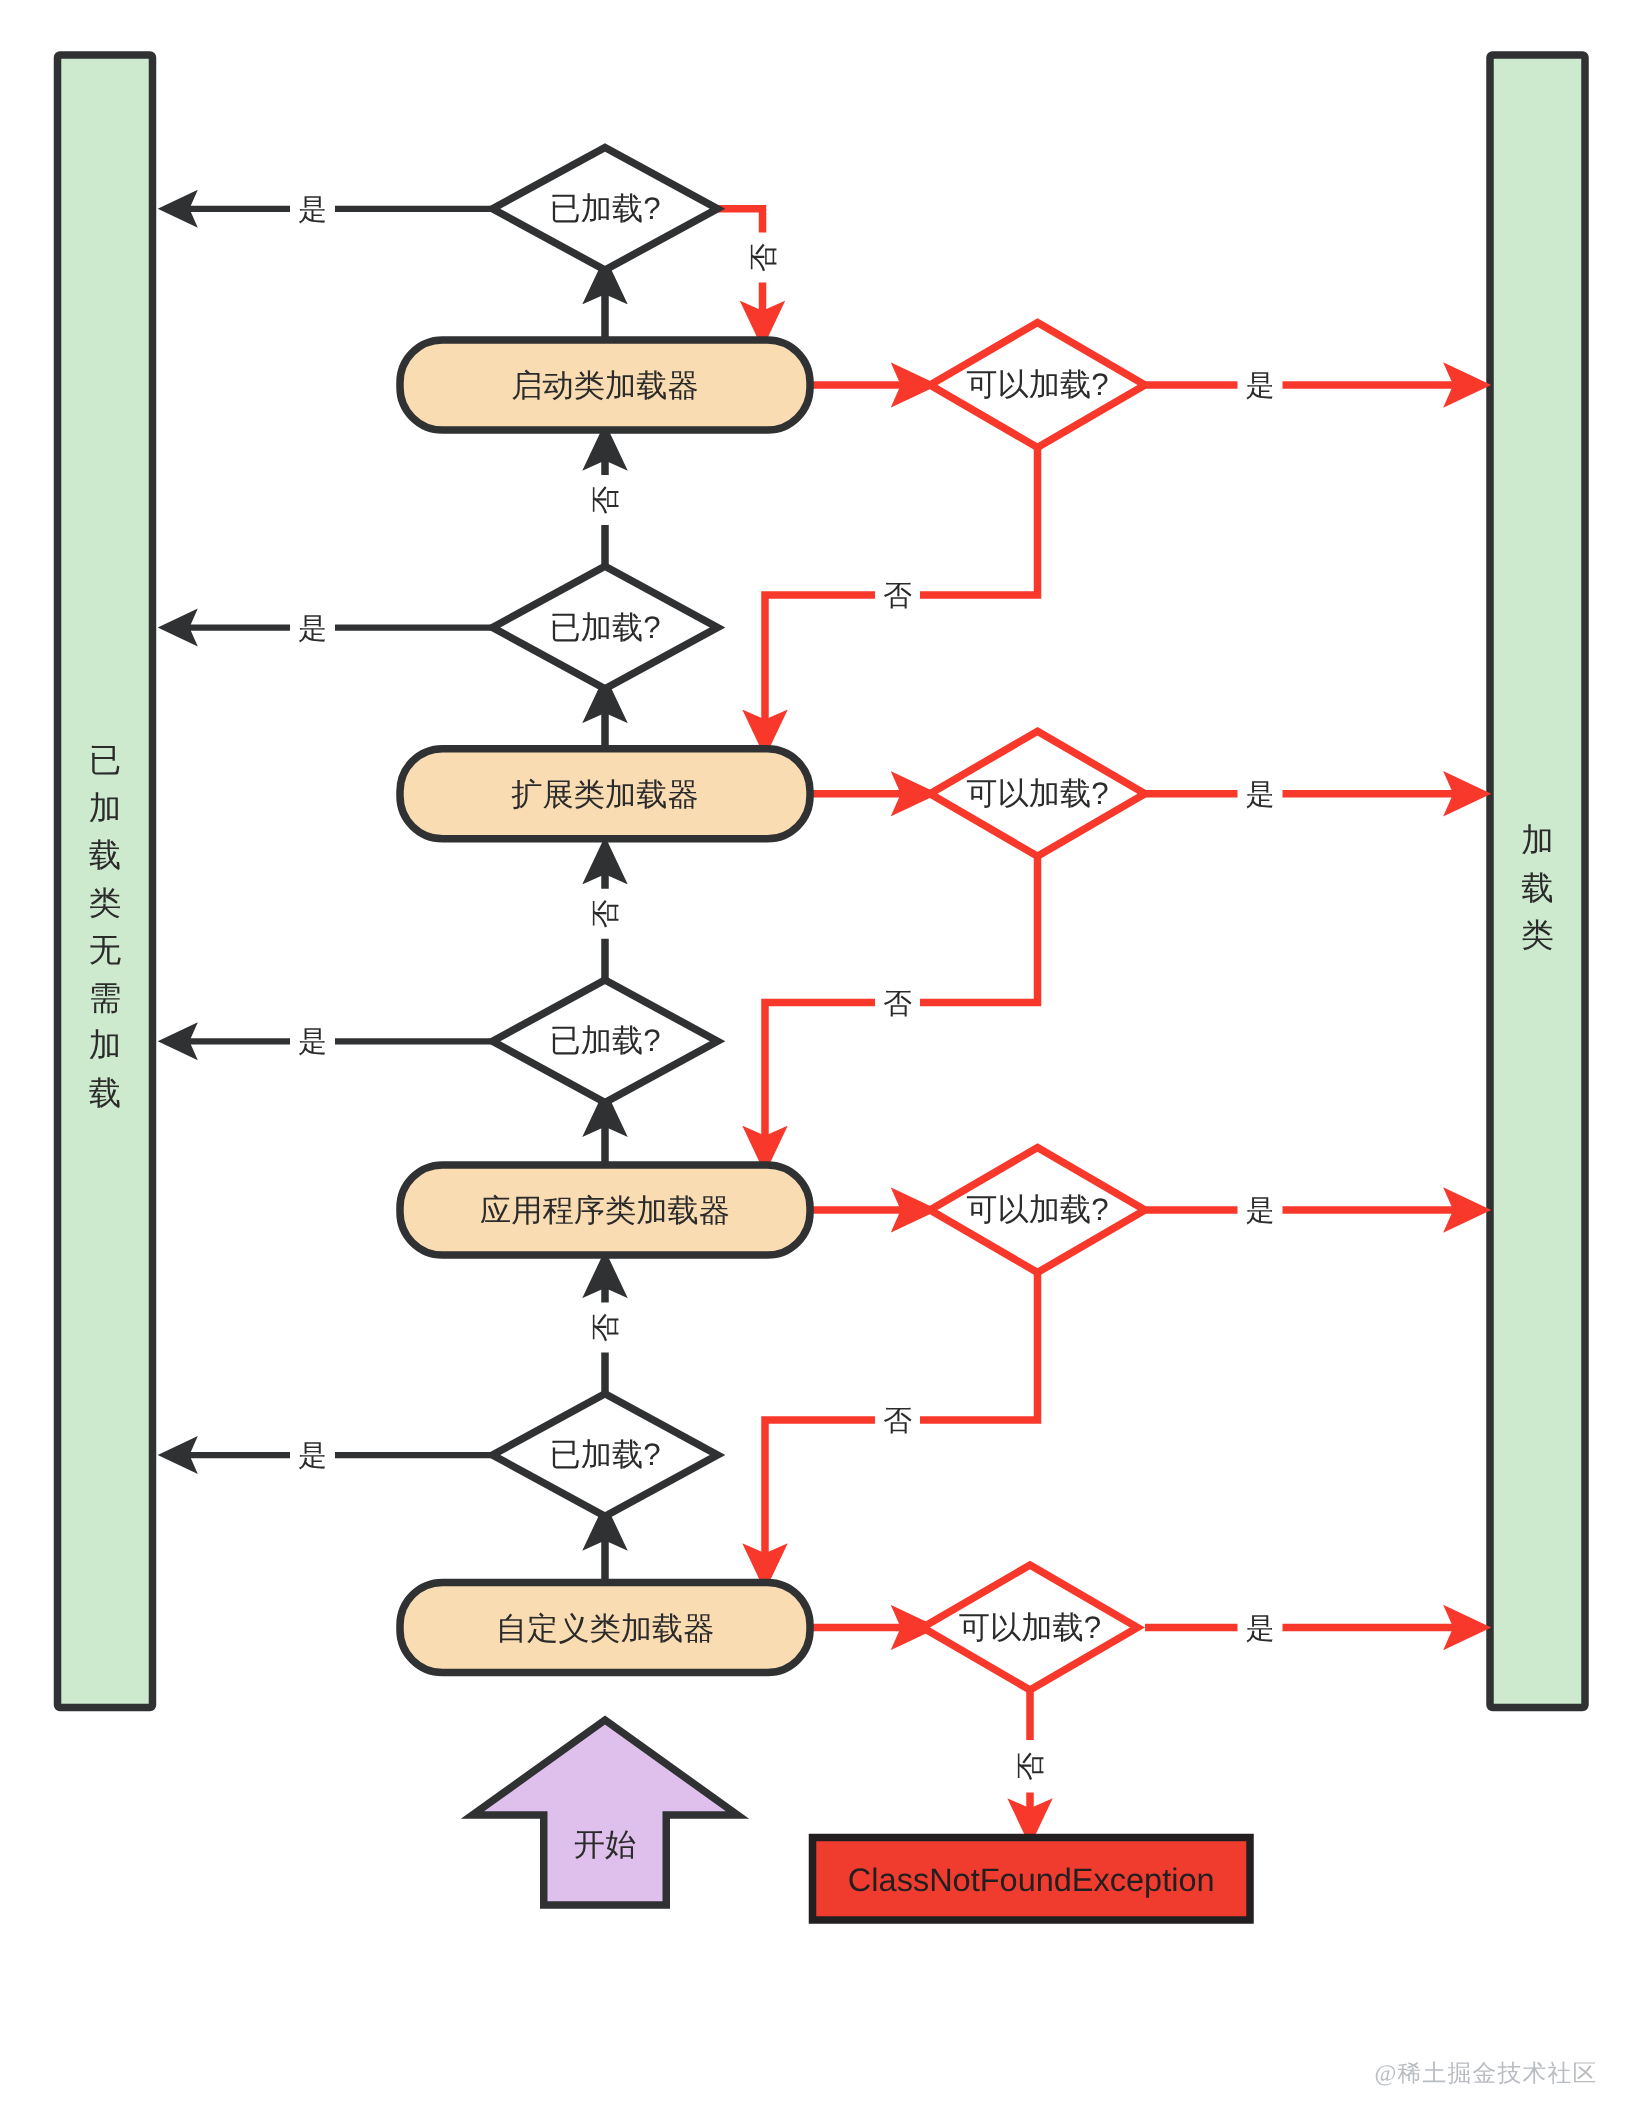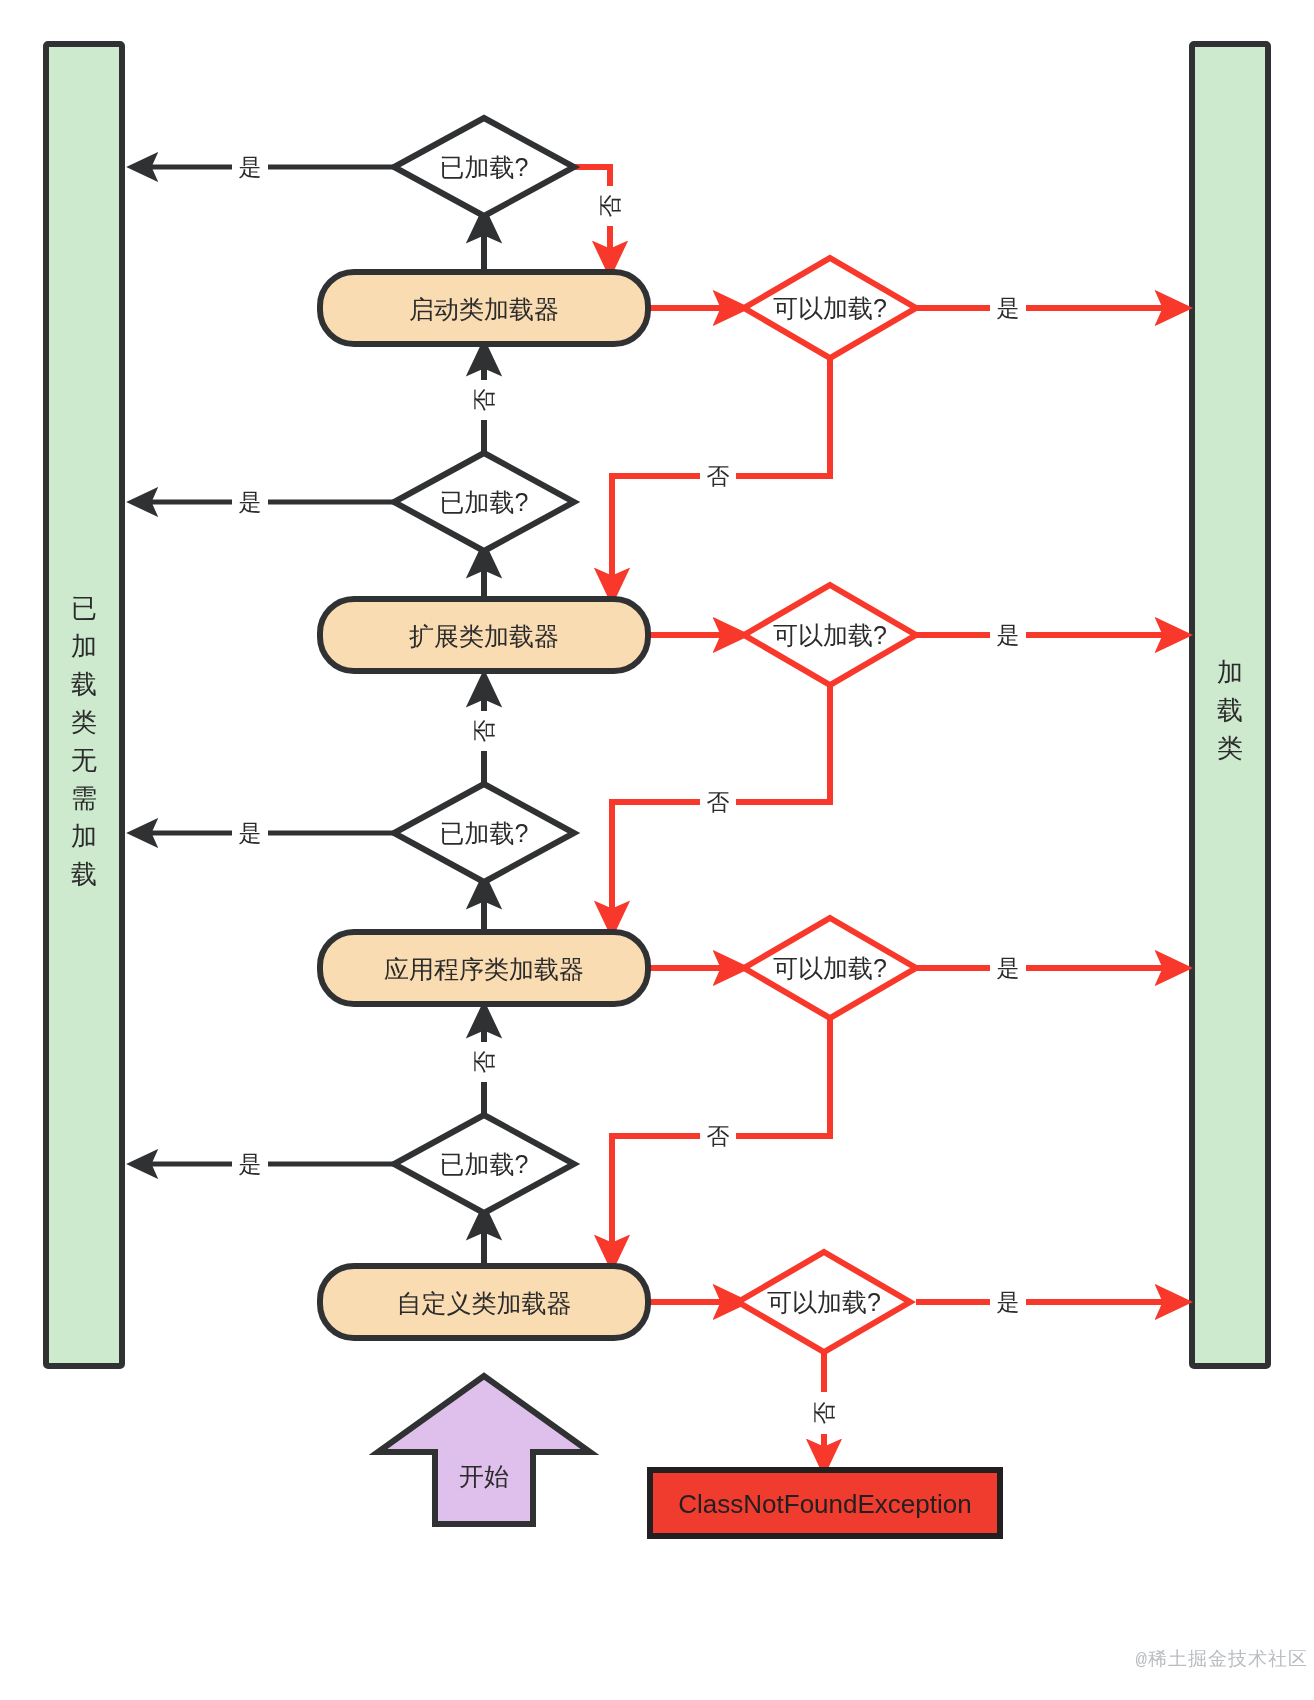--- a/index.html
+++ b/index.html
@@ -53,23 +53,23 @@
   }
   .start-label {
     font-family: "Liberation Sans", sans-serif;
     font-size: 25px;
     fill: #2b2b2b;
     text-anchor: middle;
     dominant-baseline: central;
   }
   .watermark {
     position: absolute;
-    right: 6px;
+    right: 36px;
     bottom: 28px;
-    font-family: Liberation Mono, monospace;
+    font-family: Liberation Serif, serif;
     font-size: 19px;
     color: #b9bdc2;
     letter-spacing: 1px;
     white-space: nowrap;
   }
 </style>
 </head>
 <body>
 
 <div id="diagram-root">

